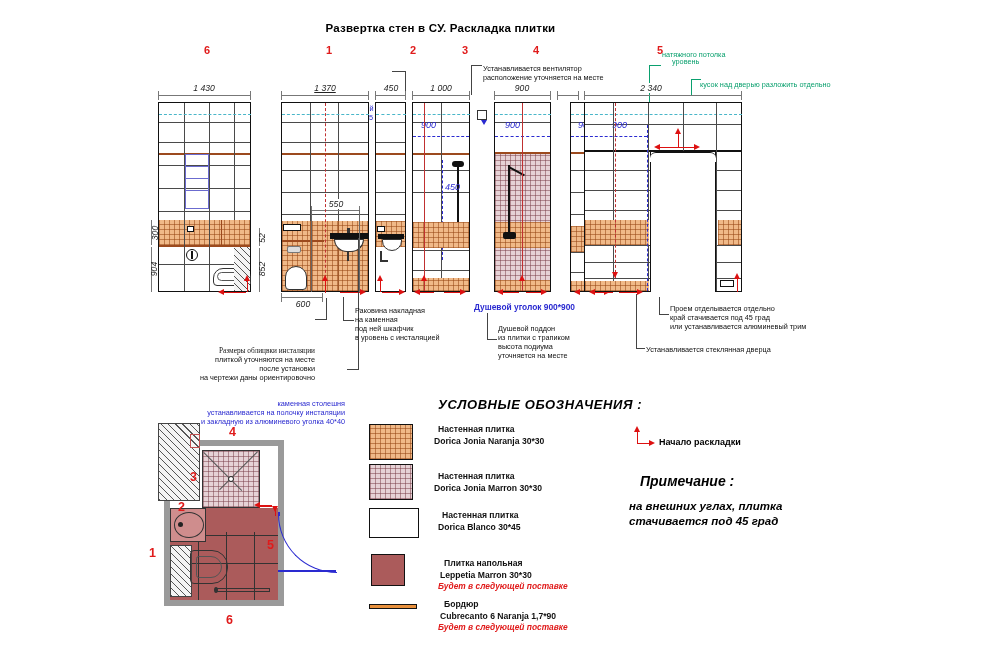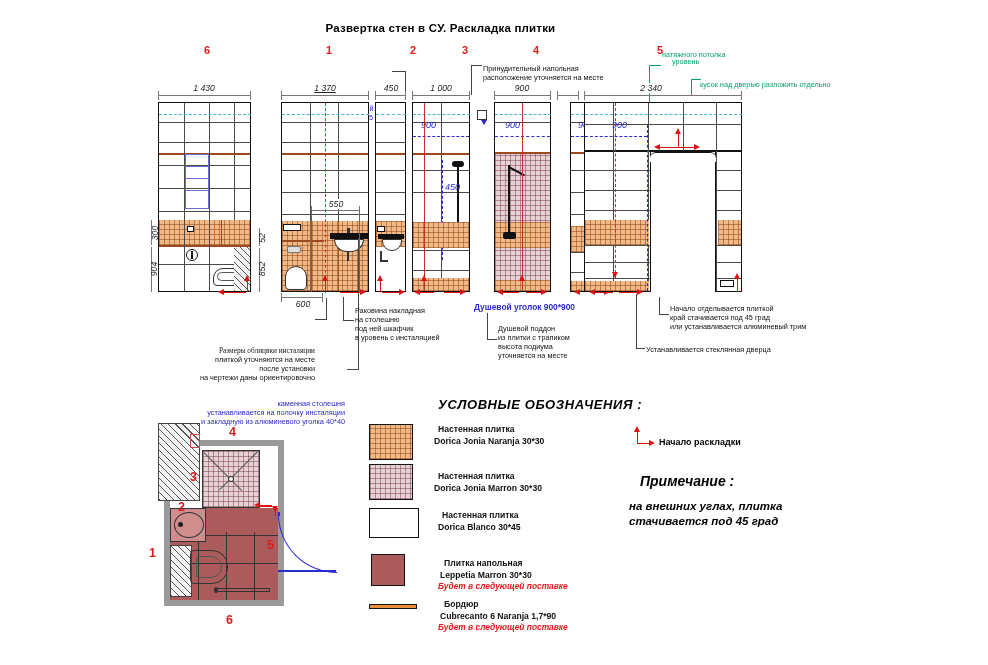--- a/index.html
+++ b/index.html
@@ -88,21 +88,21 @@
 <div class="abs wallnum" style="left:398px;top:44px;">2</div>
 <div class="abs wallnum" style="left:450px;top:44px;">3</div>
 <div class="abs wallnum" style="left:521px;top:44px;">4</div>
 <div class="abs wallnum" style="left:645px;top:44px;">5</div>
 
 <div class="abs ann blue rt" style="left:250px;top:64px;width:140px;">Внешний угол</div>
 <div class="abs ann blue rt" style="left:250px;top:73px;width:140px;">край стачивается под 45 град</div>
 <div class="abs lead h" style="left:392px;top:71px;width:14px;"></div>
 <div class="abs lead v" style="left:405px;top:71px;height:23px;"></div>
 
-<div class="abs ann black" style="left:483px;top:64px;">Принудительный напольная</div>
+<div class="abs ann black" style="left:483px;top:64px;">Устанавливается вентилятор</div>
 <div class="abs ann black" style="left:483px;top:73px;">расположение уточняется на месте</div>
 <div class="abs lead h" style="left:471px;top:65px;width:11px;"></div>
 <div class="abs lead v" style="left:471px;top:65px;height:30px;"></div>
 
 <div class="abs ann green" style="left:672px;top:57px;">уровень</div>
 <div class="abs ann green" style="left:662px;top:50px;">натяжного потолка</div>
 <div class="abs lead g h" style="left:649px;top:65px;width:12px;"></div>
 <div class="abs lead g v" style="left:649px;top:65px;height:60px;"></div>
 
 <div class="abs ann green" style="left:700px;top:80px;">кусок над дверью разложить отдельно</div>
@@ -375,36 +375,36 @@
 <div class="abs lead h" style="left:315px;top:319px;width:12px;"></div>
 <div class="abs lead v" style="left:326px;top:298px;height:22px;"></div>
 
 <div class="abs ann blue rt" style="left:160px;top:359px;width:185px;">каменная столешня</div>
 <div class="abs ann blue rt" style="left:135px;top:368px;width:210px;">устанавливается на полочку инсталяции</div>
 <div class="abs ann blue rt" style="left:120px;top:377px;width:225px;">и закладную из алюминевого уголка 40*40</div>
 <div class="abs lead h" style="left:347px;top:369px;width:12px;"></div>
 <div class="abs lead v" style="left:358px;top:238px;height:132px;"></div>
 
 <div class="abs ann black" style="left:355px;top:306px;">Раковина накладная</div>
-<div class="abs ann black" style="left:355px;top:315px;">на столешню</div>
+<div class="abs ann black" style="left:355px;top:315px;">на каменная</div>
 <div class="abs ann black" style="left:355px;top:324px;">под ней шкафчик</div>
 <div class="abs ann black" style="left:355px;top:333px;">в уровень с инсталяцией</div>
 <div class="abs lead h" style="left:343px;top:320px;width:11px;"></div>
 <div class="abs lead v" style="left:343px;top:297px;height:24px;"></div>
 
 <div class="abs ann blue" style="left:474px;top:303px;font-size:8.4px;font-weight:bold;">Душевой уголок 900*900</div>
 
 <div class="abs ann black" style="left:498px;top:324px;">Душевой поддон</div>
 <div class="abs ann black" style="left:498px;top:333px;">из плитки с трапиком</div>
 <div class="abs ann black" style="left:498px;top:342px;">высота подиума</div>
 <div class="abs ann black" style="left:498px;top:351px;">уточняется на месте</div>
 <div class="abs lead h" style="left:487px;top:339px;width:10px;"></div>
 <div class="abs lead v" style="left:487px;top:313px;height:27px;"></div>
 
-<div class="abs ann black" style="left:670px;top:304px;">Начало отделывается плиткой</div>
+<div class="abs ann black" style="left:670px;top:304px;">Проем отделывается отдельно</div>
 <div class="abs ann black" style="left:670px;top:313px;">край стачивается под 45 град</div>
 <div class="abs ann black" style="left:670px;top:322px;">или устанавливается алюминевый трим</div>
 <div class="abs lead h" style="left:659px;top:314px;width:10px;"></div>
 <div class="abs lead v" style="left:659px;top:297px;height:18px;"></div>
 
 <div class="abs ann black" style="left:646px;top:345px;">Устанавливается стеклянная дверца</div>
 <div class="abs lead h" style="left:636px;top:348px;width:9px;"></div>
 <div class="abs lead v" style="left:636px;top:294px;height:55px;"></div>
 
 <div class="abs plan-wall" style="left:164px;top:440px;width:120px;height:166px;"></div>

